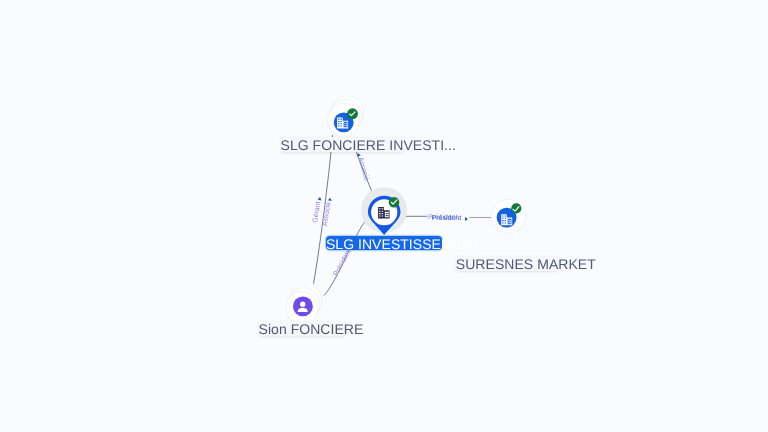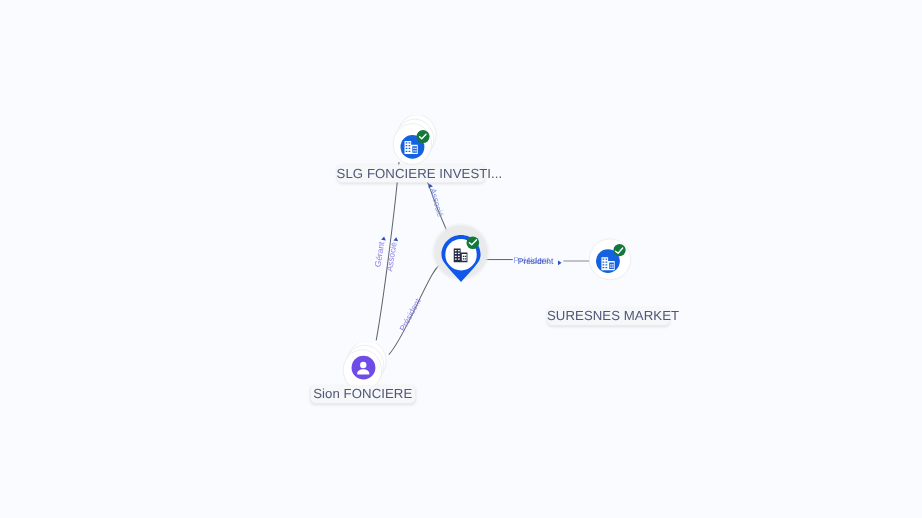--- a/index.html
+++ b/index.html
@@ -1,21 +1,21 @@
 <!DOCTYPE html>
 <html><head>
 <meta charset="utf-8">
 <title>Relations graph</title>
 <style>
   html,body{margin:0;padding:0;}
   body{width:768px;height:432px;background:#fafbfe;font-family:"Liberation Sans",sans-serif;overflow:hidden;-webkit-font-smoothing:antialiased;text-rendering:geometricPrecision;}
   #canvas{position:relative;width:768px;height:432px;background:#fafbfe;}
   svg.layer{position:absolute;left:0;top:0;width:768px;height:432px;overflow:visible;}
   .node{position:absolute;}
-  .nlabel{position:absolute;white-space:nowrap;border-radius:4px;font-size:11px;line-height:15px;text-align:center;letter-spacing:0.05px;padding-top:1.2px;box-sizing:border-box;height:15px;}
+  .nlabel{position:absolute;white-space:nowrap;border-radius:4px;font-size:14px;line-height:15px;text-align:center;letter-spacing:0.05px;padding-top:1.2px;box-sizing:border-box;height:15px;}
   .nlabel.plain{background:#f6f7f9;color:#4e5777;box-shadow:0 1px 2.5px rgba(60,64,80,.13);}
   .nlabel.sel{background:#1568e8;color:#ffffff;height:14px;line-height:14px;padding-top:1px;box-shadow:0 0 0 1.2px rgba(96,165,250,.45);}
   .elabel{position:absolute;color:#6f69f0;font-size:7px;line-height:8px;white-space:nowrap;display:flex;align-items:center;gap:1.5px;}
   .elabel-wrap{position:absolute;width:0;height:0;}
   .elabel-wrap .elabel{position:absolute;left:0;top:0;transform:translate(-50%,-50%) rotate(-81deg);}
   .elabel-wrap .elabel.rot-inv{transform:translate(-50%,-50%) rotate(74deg);}
   .elabel-wrap .elabel.rot-pres{transform:translate(-50%,-50%) rotate(-62deg);}
   .elabel-arrow{width:0;height:0;border-left:2px solid transparent;border-right:2px solid transparent;border-bottom:3.2px solid #2f4fbf;}
   .elabel-arrow.right{border:none;width:0;height:0;border-top:2.2px solid transparent;border-bottom:2.2px solid transparent;border-left:3.4px solid #2f4fbf;}
   .elabel-arrow.left{border:none;width:0;height:0;border-top:2.2px solid transparent;border-bottom:2.2px solid transparent;border-right:3.4px solid #2f4fbf;}
@@ -100,20 +100,21 @@
 
         <path d="M24.2,48.9 C27.5,44.8 36.6,36.2 39.3,31.0 C40.1,29.5 40.5,27.8 40.5,26.1 C40.5,17.1 33.2,9.85 24.2,9.85 C15.2,9.85 7.9,17.1 7.9,26.1 C7.9,27.8 8.3,29.5 9.1,31.0 C11.8,36.2 20.9,44.8 24.2,48.9 Z" fill="#1258e8"></path>
         <circle cx="24.2" cy="26.25" r="13.1" fill="#ffffff"></circle>
         <g fill="#262b49" transform="translate(17.55,20.45) scale(0.545)">
             <path fill-rule="evenodd" d="M1 1 h10.6 v6.2 h10.4 v14.8 H1 Z M2.75 3.3 h2.75 v2.0 h-2.75 Z M7.45 3.3 h2.75 v2.0 h-2.75 Z M2.75 7.7 h2.75 v2.0 h-2.75 Z M7.45 7.7 h2.75 v2.0 h-2.75 Z M2.75 12.1 h2.75 v2.0 h-2.75 Z M7.45 12.1 h2.75 v2.0 h-2.75 Z M2.75 16.5 h2.75 v2.0 h-2.75 Z M7.45 16.5 h2.75 v2.0 h-2.75 Z M13.4 9.5 h7.3 v10.4 h-7.3 Z"></path>
             <path d="M14.9 12.1 h2.2 v2.0 h-2.2 Z M18.0 12.1 h2.2 v2.0 h-2.2 Z M14.9 15.9 h2.2 v2.0 h-2.2 Z M18.0 15.9 h2.2 v2.0 h-2.2 Z"></path>
           </g>
         <circle cx="34.0" cy="16.3" r="5.3" fill="#14783c"></circle>
         <path d="M31.2,16.3 L33.1,18.0 L37.0,13.9" stroke="#ffffff" stroke-width="1.2" fill="none" stroke-linecap="round" stroke-linejoin="round"></path>
       </svg>
+      <div class="nlabel sel" style="left:-34.1px;top:50.4px;width:116.1px;"><span>SLG INVESTISSEMENT</span></div>
     </div>
 
     <div class="node" style="left:489px;top:196px;width:40px;height:42px;">
       <svg width="40" height="42" viewBox="0 0 40 42">
         <rect x="2.1" y="3.1" width="34.6" height="34.1" rx="17.3" ry="17.05" fill="#ffffff" stroke="#e8e9ec" stroke-width="0.7"></rect>
         <circle cx="17.6" cy="21.6" r="9.95" fill="#1562e0"></circle>
         <g fill="#ffffff" transform="translate(11.68,17.78) scale(0.524)">
             <path fill-rule="evenodd" d="M1 1 h10.6 v6.2 h10.4 v14.8 H1 Z M2.75 3.3 h2.75 v2.0 h-2.75 Z M7.45 3.3 h2.75 v2.0 h-2.75 Z M2.75 7.7 h2.75 v2.0 h-2.75 Z M7.45 7.7 h2.75 v2.0 h-2.75 Z M2.75 12.1 h2.75 v2.0 h-2.75 Z M7.45 12.1 h2.75 v2.0 h-2.75 Z M2.75 16.5 h2.75 v2.0 h-2.75 Z M7.45 16.5 h2.75 v2.0 h-2.75 Z M13.4 9.5 h7.3 v10.4 h-7.3 Z"></path>
             <path d="M14.9 12.1 h2.2 v2.0 h-2.2 Z M18.0 12.1 h2.2 v2.0 h-2.2 Z M14.9 15.9 h2.2 v2.0 h-2.2 Z M18.0 15.9 h2.2 v2.0 h-2.2 Z"></path>
           </g>

